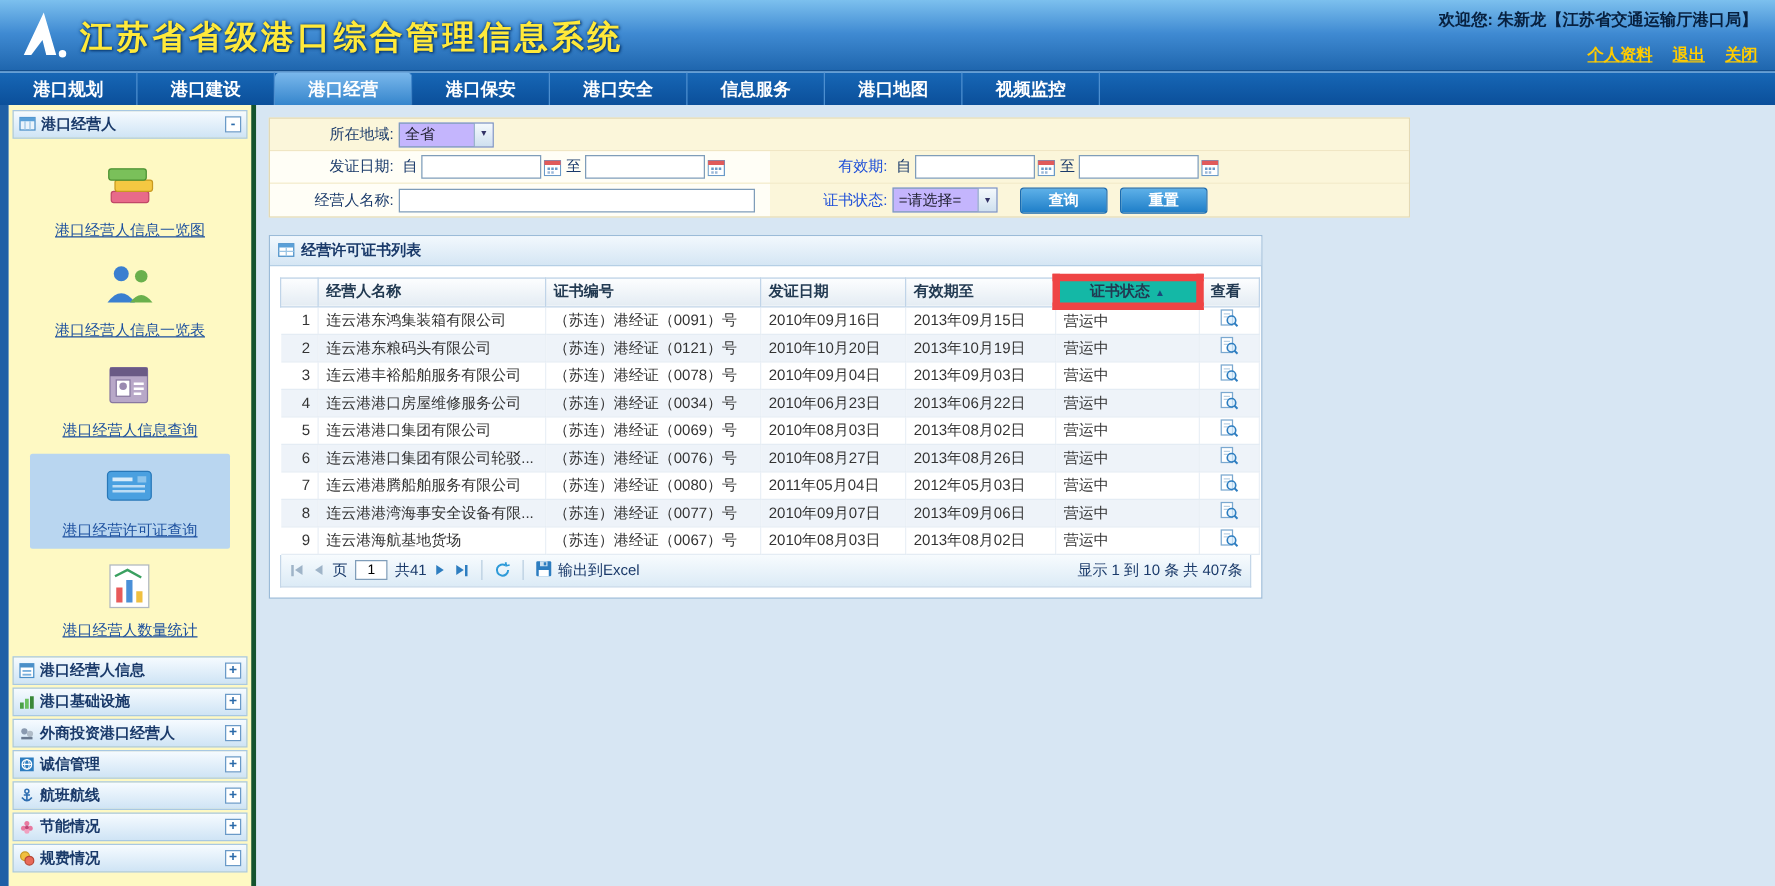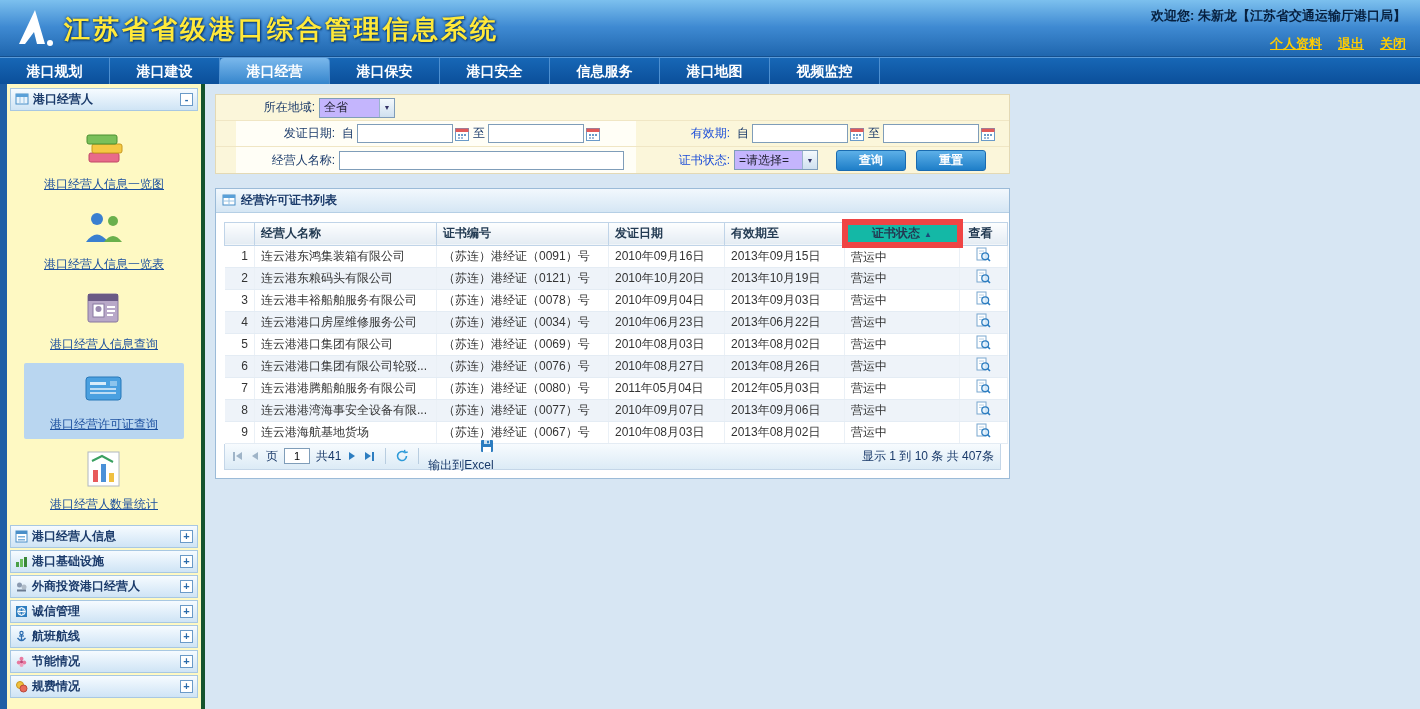--- a/index.html
+++ b/index.html
@@ -33,26 +33,26 @@
   .toggle-btn { width:13px; height:13px; border:1px solid #6a9ac8; background:#fff; font-size:11px; line-height:11px; text-align:center; color:#2a6aaa; font-weight:bold; }
   .side-menu { height:412px; padding-top:12px; display:flex; flex-direction:column; align-items:center; }
   .side-item { width:160px; text-align:center; padding:6px 0; margin-bottom:4px; border-radius:2px; }
   .side-item.selected { background:#b9d6f0; }
   .side-item .icon.big { display:inline-block; height:42px; }
   .side-item-label { margin-top:4px; color:#1b4f9e; font-size:12px; text-decoration:underline; }
   .icon { display:inline-flex; align-items:center; justify-content:center; }
   .icon.small { margin-right:0; }
 
   
-  .search-form { width:795px; border:1px solid #e3d9b5; background:#fbf6da; }
+  .search-form { width:913px; border:1px solid #e3d9b5; background:#fbf6da; }
   .fr { display:flex; align-items:center; height:26px; border-bottom:1px solid #f0e6c4; }
   .fr:last-child { border-bottom:none; }
   .fr .g1 { width:400px; display:flex; align-items:center; height:100%; }
   .fr .g2 { flex:1; display:flex; align-items:center; height:100%; background:#fbf6da; }
-  .fr.r2 .g1, .fr.r3 .g1 { background:#fffef6;margin-left:20px; }
+  .fr.r2 .g1, .fr.r3 .g1 { background:#fffef6; }
   .fl { width:103px; text-align:right; padding-right:4px; color:#1a3a6a; }
   .fl2 { width:98px; text-align:right; padding-right:4px; color:#1d4ed8; }
   .mini { margin:0 3px; color:#1a3a6a; }
   .ti { height:19px; border:1px solid #7f9db9; font-size:12px; padding:0 3px; font-family:inherit; }
   .ti.date { width:96px; }
   .ti.name { width:285px; }
   .cal-btn { width:16px; height:16px; margin-left:1px; display:inline-flex; align-items:center; justify-content:center; }
   .select-box { display:inline-flex; align-items:center; height:20px; border:1px solid #7f9db9; background:#c4b5fd; }
   .sel-text { flex:1; padding:0 4px; }
   .dd { width:15px; height:100%; background:linear-gradient(180deg,#f4f9fd,#cfe0ef); border-left:1px solid #9ab4cc; font-size:7px; color:#336; display:inline-flex; align-items:center; justify-content:center; }
@@ -84,21 +84,21 @@
   .pager { height:26px; border:1px solid #c4d6e8; border-top:none; background:linear-gradient(180deg,#f7fbfe 0%,#dcebf6 100%); display:flex; align-items:center; padding:0 6px; gap:6px; color:#1a3a6a; }
   .pg { display:inline-flex; align-items:center; gap:1px; height:16px; padding:0 2px; }
   .pg.disabled { color:#9fb4c8; }
   .pg.enabled { color:#2d7dc0; }
   .tri { width:0; height:0; border-top:4px solid transparent; border-bottom:4px solid transparent; }
   .tri.r { border-left:6px solid currentColor; }
   .tri.l { border-right:6px solid currentColor; }
   .vbar { width:2px; height:9px; background:currentColor; }
   .pg-input { width:26px; height:16px; border:1px solid #7f9db9; text-align:center; font-size:11px; font-family:inherit; }
   .pg-sep { width:1px; height:16px; background:#b8cde0; margin:0 3px; }
-  .export { display:inline-flex; align-items:flex-end; gap:4px; color:#1a3a6a;flex-direction:column; }
+  .export { display:inline-flex; align-items:flex-start; gap:4px; color:#1a3a6a; }
   .pager-summary { margin-left:auto; color:#1a3a6a; }
 </style>
 </head>
 <body>
 
 <div class="page" data-interactable="false">
 
   <header class="top-header" data-interactable="false">
     <span class="logo icon" data-interactable="false">
         <svg width="46" height="44" viewBox="0 0 46 44">

